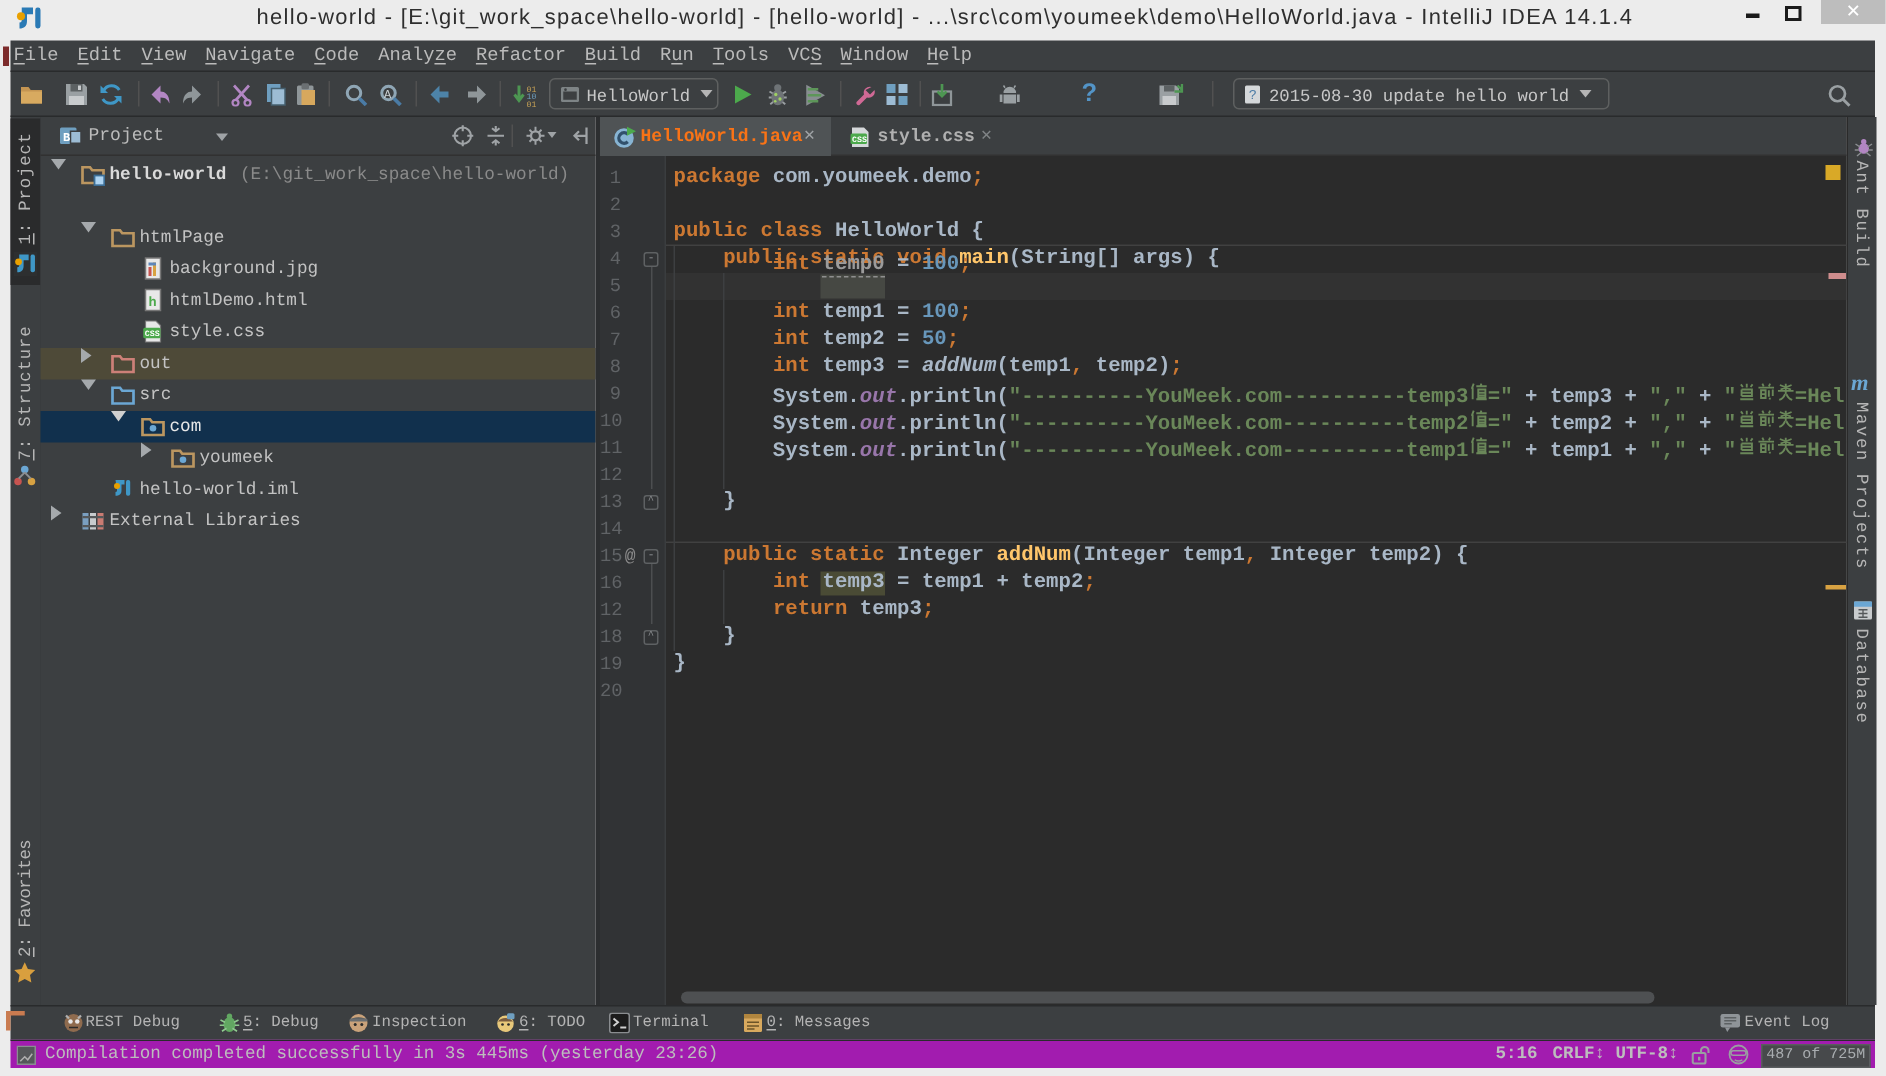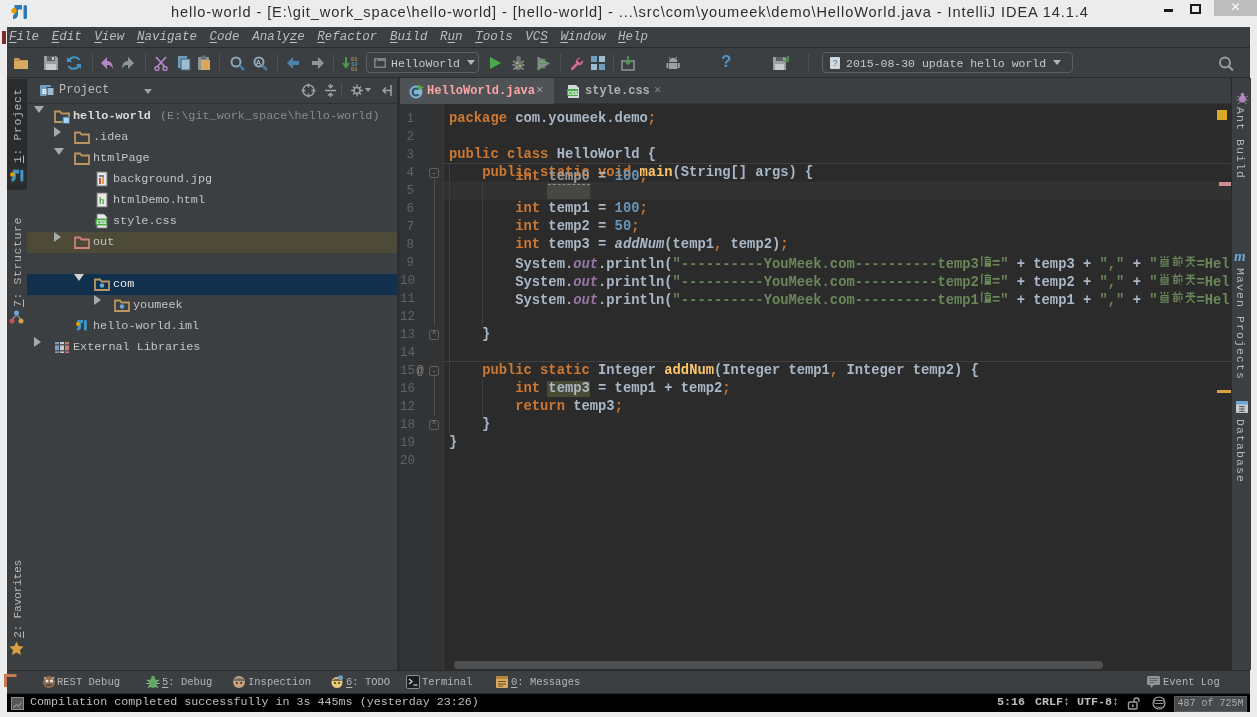--- a/index.html
+++ b/index.html
@@ -4,21 +4,21 @@
 html,body{margin:0;padding:0;}
 body{width:1257px;height:717px;position:relative;overflow:hidden;background:#ececec;font-family:"Liberation Mono",monospace;}
 .abs{position:absolute;}
 #titletext{position:absolute;top:4px;left:171px;white-space:nowrap;font-family:"Liberation Sans",sans-serif;font-size:14.6px;letter-spacing:0.9px;color:#2e2e2e;}
 #closebtn{position:absolute;left:1214px;top:0;width:43px;height:16px;background:#bdbdbd;color:#fff;text-align:center;font-size:12px;line-height:15px;font-family:"Liberation Sans",sans-serif;}
 #minbtn{position:absolute;left:1164px;top:9px;width:9px;height:2.5px;background:#1a1a1a;}
 #maxbtn{position:absolute;left:1190px;top:4px;width:7px;height:6px;border:2px solid #1a1a1a;}
 #menubar{position:absolute;left:7px;top:27px;width:1243px;height:20px;background:#3c3f41;border-bottom:1px solid #292b2c;color:#bbbbbb;font-size:12.5px;line-height:20px;}
 #menubar span.mi{padding:0 6.3px;}
 #menured{position:absolute;left:-5px;top:4px;width:4px;height:13px;background:#7c2b2b;}
-#menubar{z-index:3;font-style:italic;}
+#menubar{z-index:3;}
 #toolbar{position:absolute;left:7px;top:48px;width:1243px;height:29px;background:#3c3f41;border-bottom:1px solid #292b2c;}
 .tbsep{position:absolute;top:6px;width:1px;height:17px;background:#515151;}
 .combo{position:absolute;top:4px;height:19px;border:1px solid #5e6060;border-radius:4px;color:#c8c8c8;font-size:11.5px;font-weight:normal;line-height:19px;white-space:nowrap;}
 .carr{display:inline-block;width:0;height:0;border-left:4px solid transparent;border-right:4px solid transparent;border-top:5px solid #b5b5b5;vertical-align:middle;margin-left:7px;margin-bottom:2px;}
 #pheader{position:absolute;left:27px;top:78px;width:370px;height:25px;background:#3c3f41;border-bottom:1px solid #313131;color:#bbbbbb;font-size:12px;line-height:25px;}
 #lstripe{position:absolute;left:7px;top:78px;width:20px;height:592px;background:#3c3f41;border-right:1px solid #333639;}
 #rstripe{position:absolute;left:1231px;top:78px;width:19px;height:592px;background:#3c3f41;border-left:1px solid #2a2a2a;}
 #ppanel{position:absolute;left:27px;top:104px;width:370px;height:566px;background:#3c3f41;}
 #tabstrip{position:absolute;left:400px;top:78px;width:831px;height:26px;background:#3c3f41;}
 #gutter{position:absolute;left:400px;top:104px;width:44px;height:566px;background:#313335;}
@@ -33,21 +33,21 @@
 .lnum{position:absolute;left:0;width:14px;text-align:right;font-size:12.5px;color:#606366;height:18px;line-height:18px;}
 .cl{position:absolute;left:5px;font-size:13.8px;font-weight:bold;line-height:18px;height:18px;white-space:pre;color:#a9b7c6;}
 .cl .k{color:#cc7832;}
 .cl .s{color:#6a8759;}
 .cl .n{color:#6897bb;}
 .cl .m{color:#ffc66b;}
 .cl .f{color:#9876aa;font-style:italic;}
 .cl .it{font-style:italic;}
 .cjk{display:inline-block;width:13px;}
 #btoolbar{position:absolute;left:7px;top:670px;width:1243px;height:22px;background:#3c3f41;border-top:1px solid #292b2c;color:#b4b4b4;font-size:10.5px;}
-#statusbar{position:absolute;left:7px;top:693px;width:1243px;height:18px;background:#000000;border-top:1px solid #292b2c;color:#bdbdbd;font-size:11.7px;}
+#statusbar{position:absolute;left:7px;top:693px;width:1243px;height:18px;background:#a21caf;border-top:1px solid #292b2c;color:#bdbdbd;font-size:11.7px;}
 .bt{position:absolute;top:0;height:22px;line-height:22px;white-space:nowrap;}
 .st{position:absolute;top:0;height:18px;line-height:17px;white-space:nowrap;}
 u{text-underline-offset:2px;}
 </style></head>
 <body>
 <div id="titletext">hello-world - [E:\git_work_space\hello-world] - [hello-world] - ...\src\com\youmeek\demo\HelloWorld.java - IntelliJ IDEA 14.1.4</div>
 <svg class="abs" style="left:10px;top:3px" width="19" height="19" viewBox="0 0 19 19">
     <path d="M3 2 L12 2 L12 6.5 L8 6.5 L8 11 C8 14.5 6 16 3 16 L3 12 C4.5 12 4.5 11 4.5 10 L4.5 2 Z" fill="#2a7ab5"></path>
     <rect x="13.5" y="2" width="3.5" height="14" rx="1.6" fill="#2a7ab5"></rect>
     <circle cx="4" cy="7.8" r="2.7" fill="#e8a000"></circle>
@@ -223,47 +223,40 @@
     </svg>
 </div>
 <div id="tabstrip">
 <div class="abs" style="left:0;top:0;width:831px;height:25px;border-bottom:1px solid #323232"></div>
 <div class="abs" style="left:0;top:0;width:154px;height:26px;background:#4f5355"></div>
 <svg class="abs" style="left:9px;top:6px" width="15" height="15">
       <circle cx="7" cy="8" r="6.5" fill="#87b4d3"></circle>
       <path d="M9.5 5.5 a3.5 3.5 0 1 0 0 5" fill="none" stroke="#31506b" stroke-width="2.2"></path>
       <path d="M9 0.5 L15 3.5 L9 6.5 Z" fill="#4ca94c"></path>
     </svg>
-<span class="abs" style="left:27px;top:0;height:26px;line-height:26px;font-size:12px;font-weight:bold;color:#fca5a5">HelloWorld.java</span>
+<span class="abs" style="left:27px;top:0;height:26px;line-height:26px;font-size:12px;font-weight:bold;color:#f97316">HelloWorld.java</span>
 <span class="abs" style="left:136px;top:0;height:26px;line-height:25px;font-size:12px;color:#9fa3a6">✕</span>
 <svg class="abs" style="left:166px;top:6px" width="15" height="15">
       <path d="M2 1 h8 l3 3 v10 H2 Z" fill="#d5d8da"></path>
       <rect x="1" y="5" width="11" height="7" rx="1" fill="#4ca94c"></rect>
       <text x="2" y="10.5" font-size="5.5" fill="#fff" font-weight="bold">CSS</text>
     </svg>
 <span class="abs" style="left:185px;top:0;height:26px;line-height:26px;font-size:12px;font-weight:bold;color:#b0b0b0">style.css</span>
 <span class="abs" style="left:254px;top:0;height:26px;line-height:25px;font-size:12px;color:#808486">✕</span>
 </div>
 <div id="ppanel">
 <div class="trow" style="top:2px">
       <span class="arrD" style="left:7px"></span>
 <svg class="ti" style="left:27px">
         <path d="M1 3.5 h5 l1.5 2 H15 v8.5 H1 Z" fill="none" stroke="#bb9660" stroke-width="1.8"></path>
         <rect x="9" y="9" width="6.5" height="6.5" fill="#aed4f2" stroke="#3c6e96" stroke-width="1.2"></rect>
       </svg>
 <span style="position:absolute;left:46px;font-weight:bold;color:#dadada">hello-world</span>
       <span style="position:absolute;left:133px;color:#8a8a8a">(E:\git_work_space\hello-world)</span>
     </div>
-<div class="trow" style="top:23px">
-      <span class="arrR" style="left:27px"></span>
-<svg class="ti" style="left:47px">
-        <path d="M1 3.5 h5 l1.5 2 H15 v8.5 H1 Z" fill="none" stroke="#bb9660" stroke-width="1.8"></path>
-      </svg>
-<span style="position:absolute;left:66px">.idea</span>
-    </div>
 <div class="trow" style="top:44px">
       <span class="arrD" style="left:27px"></span>
 <svg class="ti" style="left:47px">
         <path d="M1 3.5 h5 l1.5 2 H15 v8.5 H1 Z" fill="none" stroke="#bb9660" stroke-width="1.8"></path>
       </svg>
 <span style="position:absolute;left:66px">htmlPage</span>
     </div>
 <div class="trow" style="top:65px">
 <svg class="ti" style="left:67px">
         <rect x="3" y="1" width="10" height="14" fill="#e8e8e8" stroke="#777" stroke-width="1"></rect>
@@ -287,20 +280,27 @@
         <text x="2.5" y="11" font-size="5.5" fill="#fff" font-weight="bold">CSS</text>
       </svg>
 <span style="position:absolute;left:86px">style.css</span>
     </div>
 <div class="trow" style="top:128px;background:#4e4a38">
       <span class="arrR" style="left:27px"></span>
 <svg class="ti" style="left:47px">
         <path d="M1 3.5 h5 l1.5 2 H15 v8.5 H1 Z" fill="none" stroke="#cd8078" stroke-width="1.8"></path>
       </svg>
 <span style="position:absolute;left:66px">out</span>
+    </div>
+<div class="trow" style="top:149px">
+      <span class="arrD" style="left:27px"></span>
+<svg class="ti" style="left:47px">
+        <path d="M1 3.5 h5 l1.5 2 H15 v8.5 H1 Z" fill="none" stroke="#6ba7d4" stroke-width="1.8"></path>
+      </svg>
+<span style="position:absolute;left:66px">src</span>
     </div>
 <div class="trow" style="top:170px;background:#11304d;color:#e8e8e8">
       <span class="arrD" style="left:47px;border-top-color:#d0d0d0"></span>
 <svg class="ti" style="left:67px">
         <path d="M1 3.5 h5 l1.5 2 H15 v8.5 H1 Z" fill="none" stroke="#bb9660" stroke-width="1.8"></path>
         <circle cx="8" cy="9.5" r="2.2" fill="#6ba7d4"></circle>
       </svg>
 <span style="position:absolute;left:86px">com</span>
     </div>
 <div class="trow" style="top:191px">

